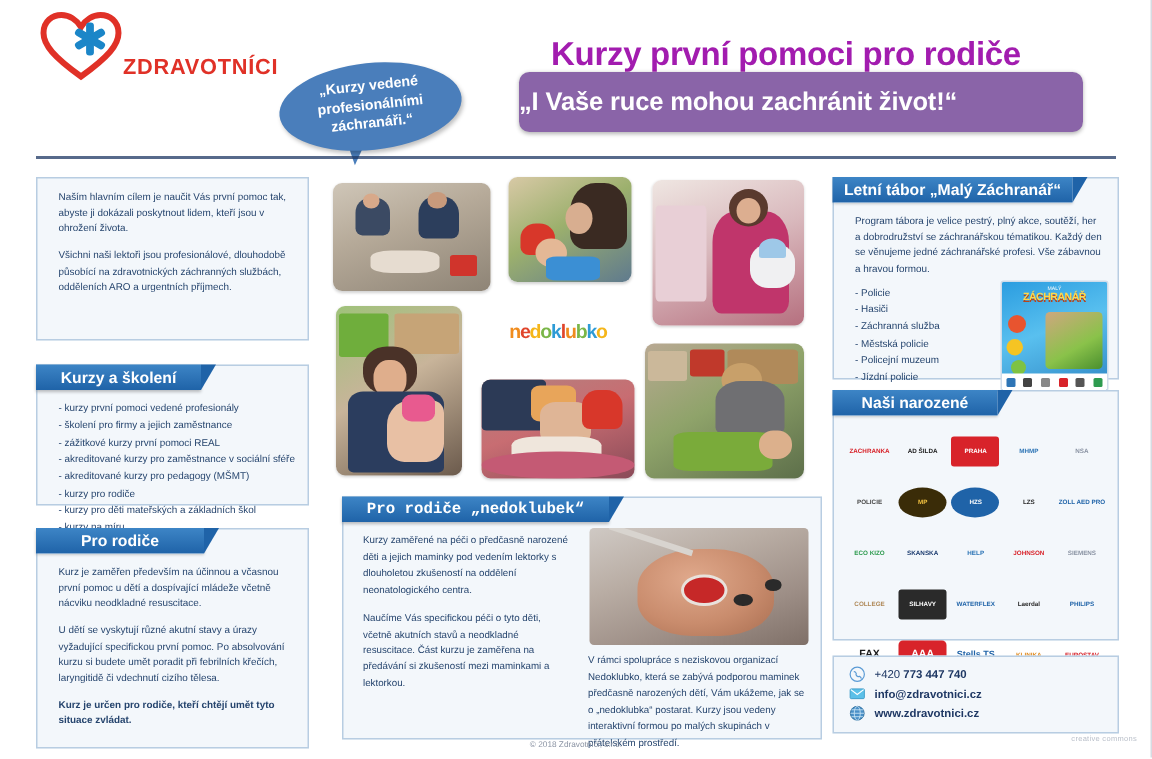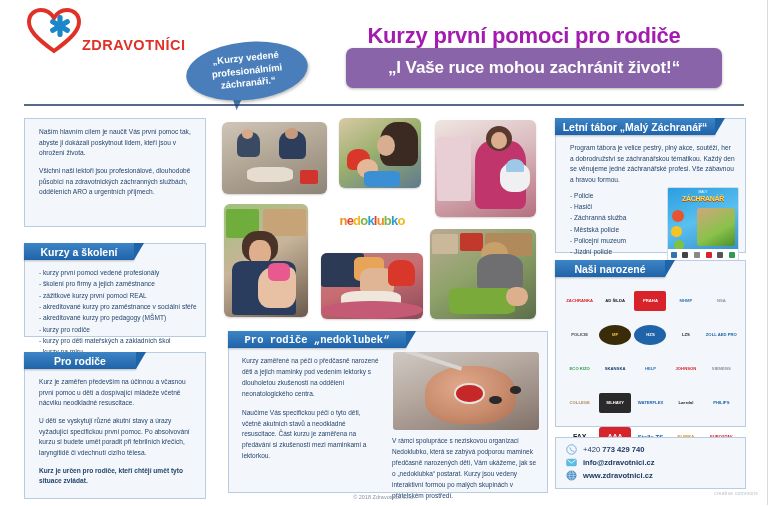--- a/index.html
+++ b/index.html
@@ -35,21 +35,21 @@
   }
   .bubble-tail{
     position:absolute;left:228px;top:90px;width:0;height:0;
     border-left:10px solid transparent;border-right:6px solid transparent;
     border-top:20px solid #4a7ebb;transform:rotate(8deg);
   }
   .purple-banner{
     position:absolute;left:346px;top:48px;width:376px;height:40px;
     background:#8a64a8;border-radius:7px;
     box-shadow:0 1px 3px rgba(0,0,0,.3);
-    display:flex;align-items:center;justify-content:center;
+    display:flex;align-items:center;justify-content:flex-start;
   }
   .purple-banner span{
     color:#fff;font-size:17px;font-weight:bold;letter-spacing:-.1px;
   }
   .hr-top{
     position:absolute;left:24px;top:104px;width:720px;height:2px;
     background:#1f3864;opacity:.75;
   }
 
   
@@ -381,21 +381,21 @@
     </div>
   </div>
 
   <div class="panel" id="p-contact">
     <div class="contact-inner">
       <div class="contact-row">
         <svg class="ico" viewBox="0 0 22 22">
           <circle cx="11" cy="11" r="9.5" fill="none" stroke="#5b9bd5" stroke-width="1.6"></circle>
           <path d="M7 7.5c2 0 2 1.5 2.6 2.4.4.6-.5 1 -.2 1.8.4 1 1.7 2.2 2.7 2.5.8.2 1.1-.7 1.7-.4.9.5 2.4.6 2.4 2.4" fill="none" stroke="#5b9bd5" stroke-width="1.6" stroke-linecap="round"></path>
         </svg>
-        <div class="txt"><span class="lt">+420 </span><span>773 429 740</span></div>
+        <div class="txt"><span class="lt">+420 </span><span>773 447 740</span></div>
       </div>
       <div class="contact-row">
         <svg class="ico" viewBox="0 0 22 22">
           <rect x="1.5" y="4.5" width="19" height="13" rx="1.5" fill="#5bc0e8" stroke="#3a9bc8" stroke-width="1.2"></rect>
           <path d="M2.5 5.5 L11 12 L19.5 5.5" fill="none" stroke="#fff" stroke-width="1.6"></path>
         </svg>
         <div class="txt">info@zdravotnici.cz</div>
       </div>
       <div class="contact-row">
         <svg class="ico" viewBox="0 0 22 22">

